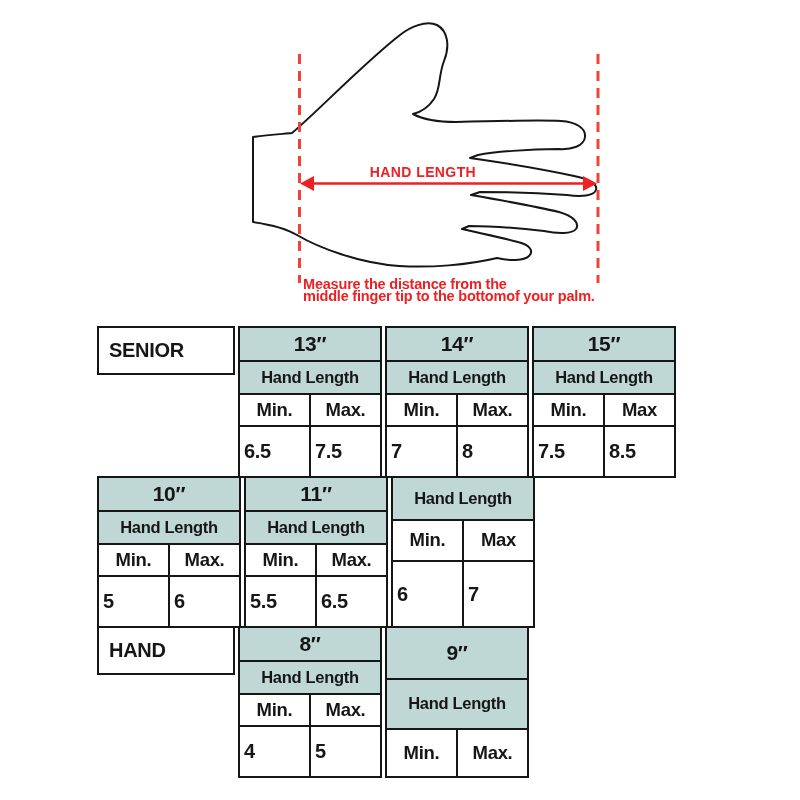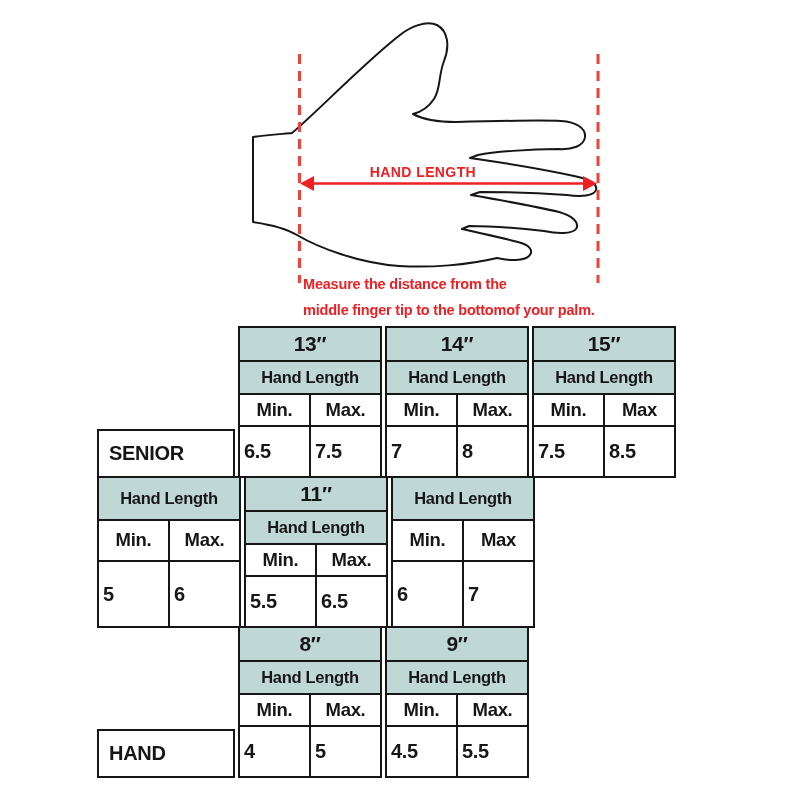--- a/index.html
+++ b/index.html
@@ -14,27 +14,27 @@
   .hand-outline{fill:#ffffff;stroke:var(--ink);stroke-width:2;stroke-linejoin:round;stroke-linecap:round;}
   .measure-line{stroke:var(--dash);stroke-width:3;stroke-dasharray:10 7;fill:none;}
   .arrow-line{stroke:var(--accent);stroke-width:2.5;}
   .arrow-head{fill:var(--accent);}
   .arrow-label{fill:var(--accent);font-family:"Liberation Sans",sans-serif;font-weight:700;font-size:14px;letter-spacing:.4px;}
   .caption{
     position:absolute;left:303px;color:var(--accent);
     font-weight:700;font-size:14.5px;letter-spacing:-0.2px;line-height:18.5px;white-space:nowrap;
   }
   .caption.l1{top:275px;text-align:center;}
-  .caption.l2{top:301px;}
+  .caption.l2{top:287px;}
 
   
   .size-table{position:absolute;left:97px;top:326px;}
   .section{display:flex;gap:3px;align-items:stretch;}
   .section + .section{margin-top:-2px;}
-  .label-col{width:138px;display:flex;flex-direction:column;justify-content:flex-end;}
+  .label-col{width:138px;display:flex;flex-direction:column;justify-content:flex-start;}
   .row-label{
     box-sizing:border-box;height:49px;border:2px solid var(--ink);background:#fff;
     display:flex;align-items:center;padding-left:10px;
     font-weight:700;font-size:20px;letter-spacing:-0.3px;color:var(--ink);
   }
   table.group{border-collapse:collapse;table-layout:fixed;}
   table.group td{
     border:2px solid var(--ink);box-sizing:border-box;width:71px;
     color:var(--ink);font-weight:700;letter-spacing:-0.3px;padding:4px;
   }
@@ -148,20 +148,23 @@
             <td class="val-cell">8.5</td>
           </tr>
     </tbody>
       </table>
   </div>
 
   <div class="section">
     <table class="group">
         <tbody>
       <tr>
+            <td class="teal size-cell" colspan="2">10″</td>
+          </tr>
+      <tr>
             <td class="teal hl-cell" colspan="2">Hand Length</td>
           </tr>
       <tr>
             <td class="mm-cell">Min.</td>
             <td class="mm-cell">Max.</td>
           </tr>
       <tr>
             <td class="val-cell">5</td>
             <td class="val-cell">6</td>
           </tr>
@@ -229,21 +232,17 @@
       <tr>
             <td class="teal size-cell" colspan="2">9″</td>
           </tr>
       <tr>
             <td class="teal hl-cell" colspan="2">Hand Length</td>
           </tr>
       <tr>
             <td class="mm-cell">Min.</td>
             <td class="mm-cell">Max.</td>
           </tr>
-      <tr>
-            <td class="val-cell">4.5</td>
-            <td class="val-cell">5.5</td>
-          </tr>
     </tbody>
       </table>
   </div>
 
 </div>
 
 </body></html>

